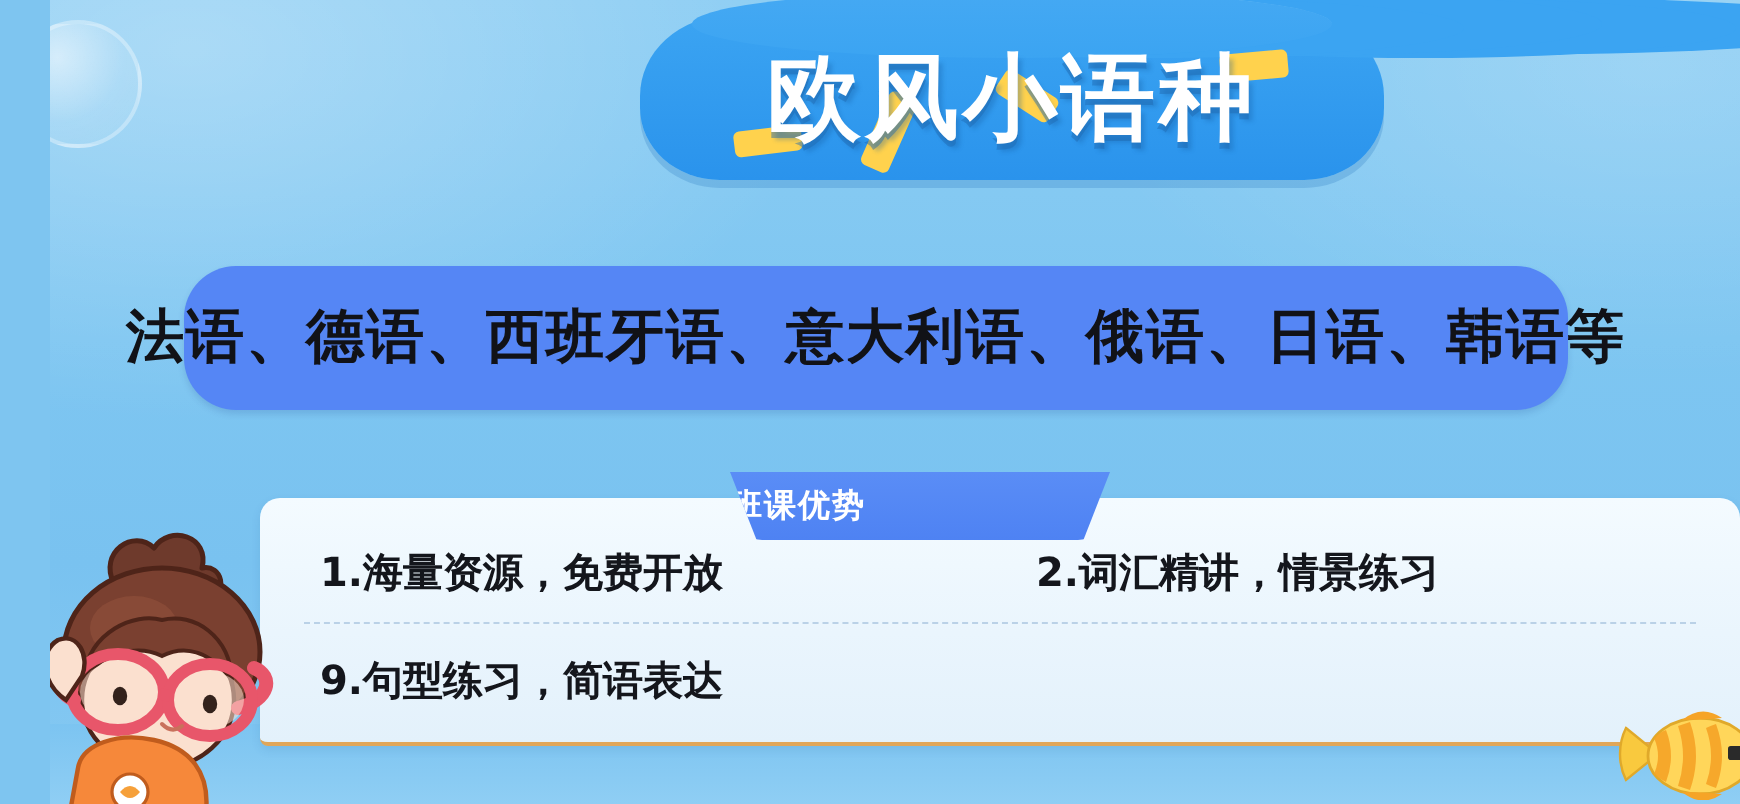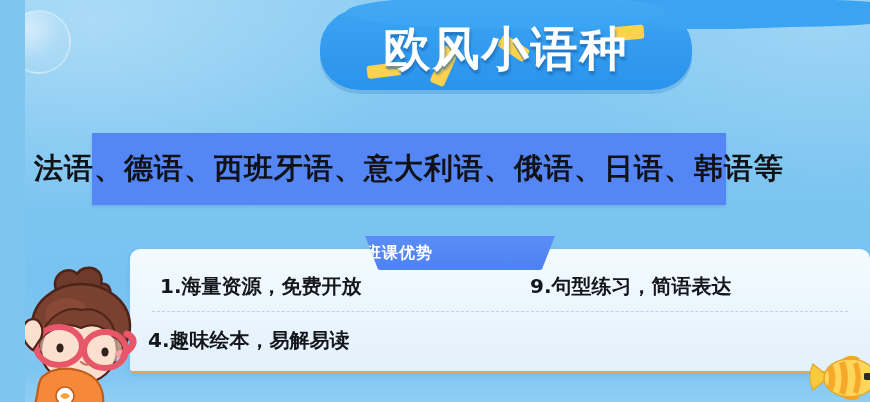--- a/index.html
+++ b/index.html
@@ -98,24 +98,25 @@
   }
   .accent.a1{ left:47px;  top:56px; width:34px; height:13px; transform:rotate(-7deg); }
   .accent.a2{ left:117px; top:38px; width:15px; height:40px; transform:rotate(24deg); }
   .accent.a3{ left:178px; top:33px; width:31px; height:14px; transform:rotate(33deg); }
   .accent.a4{ left:290px; top:18px; width:34px; height:14px; transform:rotate(-5deg); }
 
   
   .lang-band{
     position:absolute;
     left:67px; top:133px;
-    width:634px; height:72px;
+    width:692px; height:72px;
     background:#5586f5;
     display:flex; align-items:center; justify-content:center;
     box-shadow:0 2px 3px rgba(40,80,150,.18);
+    border-radius:26px;
   }
   .lang-text{
     color:#111217;
     font-size:29px;
     font-weight:700;
     letter-spacing:1px;
     white-space:nowrap;
   }
 
   
@@ -206,22 +207,22 @@
   </div>
 
   <div class="adv-tab">
     <span class="adv-tab-label">班课优势</span>
   </div>
 
   <div class="adv-card">
     <div class="adv-divider"></div>
     <div class="adv-grid">
       <div class="adv-item c1">1.海量资源，免费开放</div>
+      <div class="adv-item c2">2.词汇精讲，情景练习</div>
       <div class="adv-item c1">9.句型练习，简语表达</div>
-      <div class="adv-item c2">4.趣味绘本，易解易读</div>
     </div>
   </div>
 
   <svg class="mascot" viewBox="0 0 118 148">
 
     <path d="M38 34 C30 18, 48 6, 58 16 C66 4, 86 10, 82 26 C92 24, 96 38, 84 44 L44 46 Z" fill="#6e3a2c" stroke="#4e2419" stroke-width="2.5" stroke-linejoin="round"></path>
 
     <ellipse cx="62" cy="68" rx="49" ry="42" fill="#7a4030" stroke="#4e2419" stroke-width="2.5"></ellipse>
 
     <ellipse cx="48" cy="56" rx="22" ry="16" fill="#8d4d39" opacity=".75"></ellipse>

